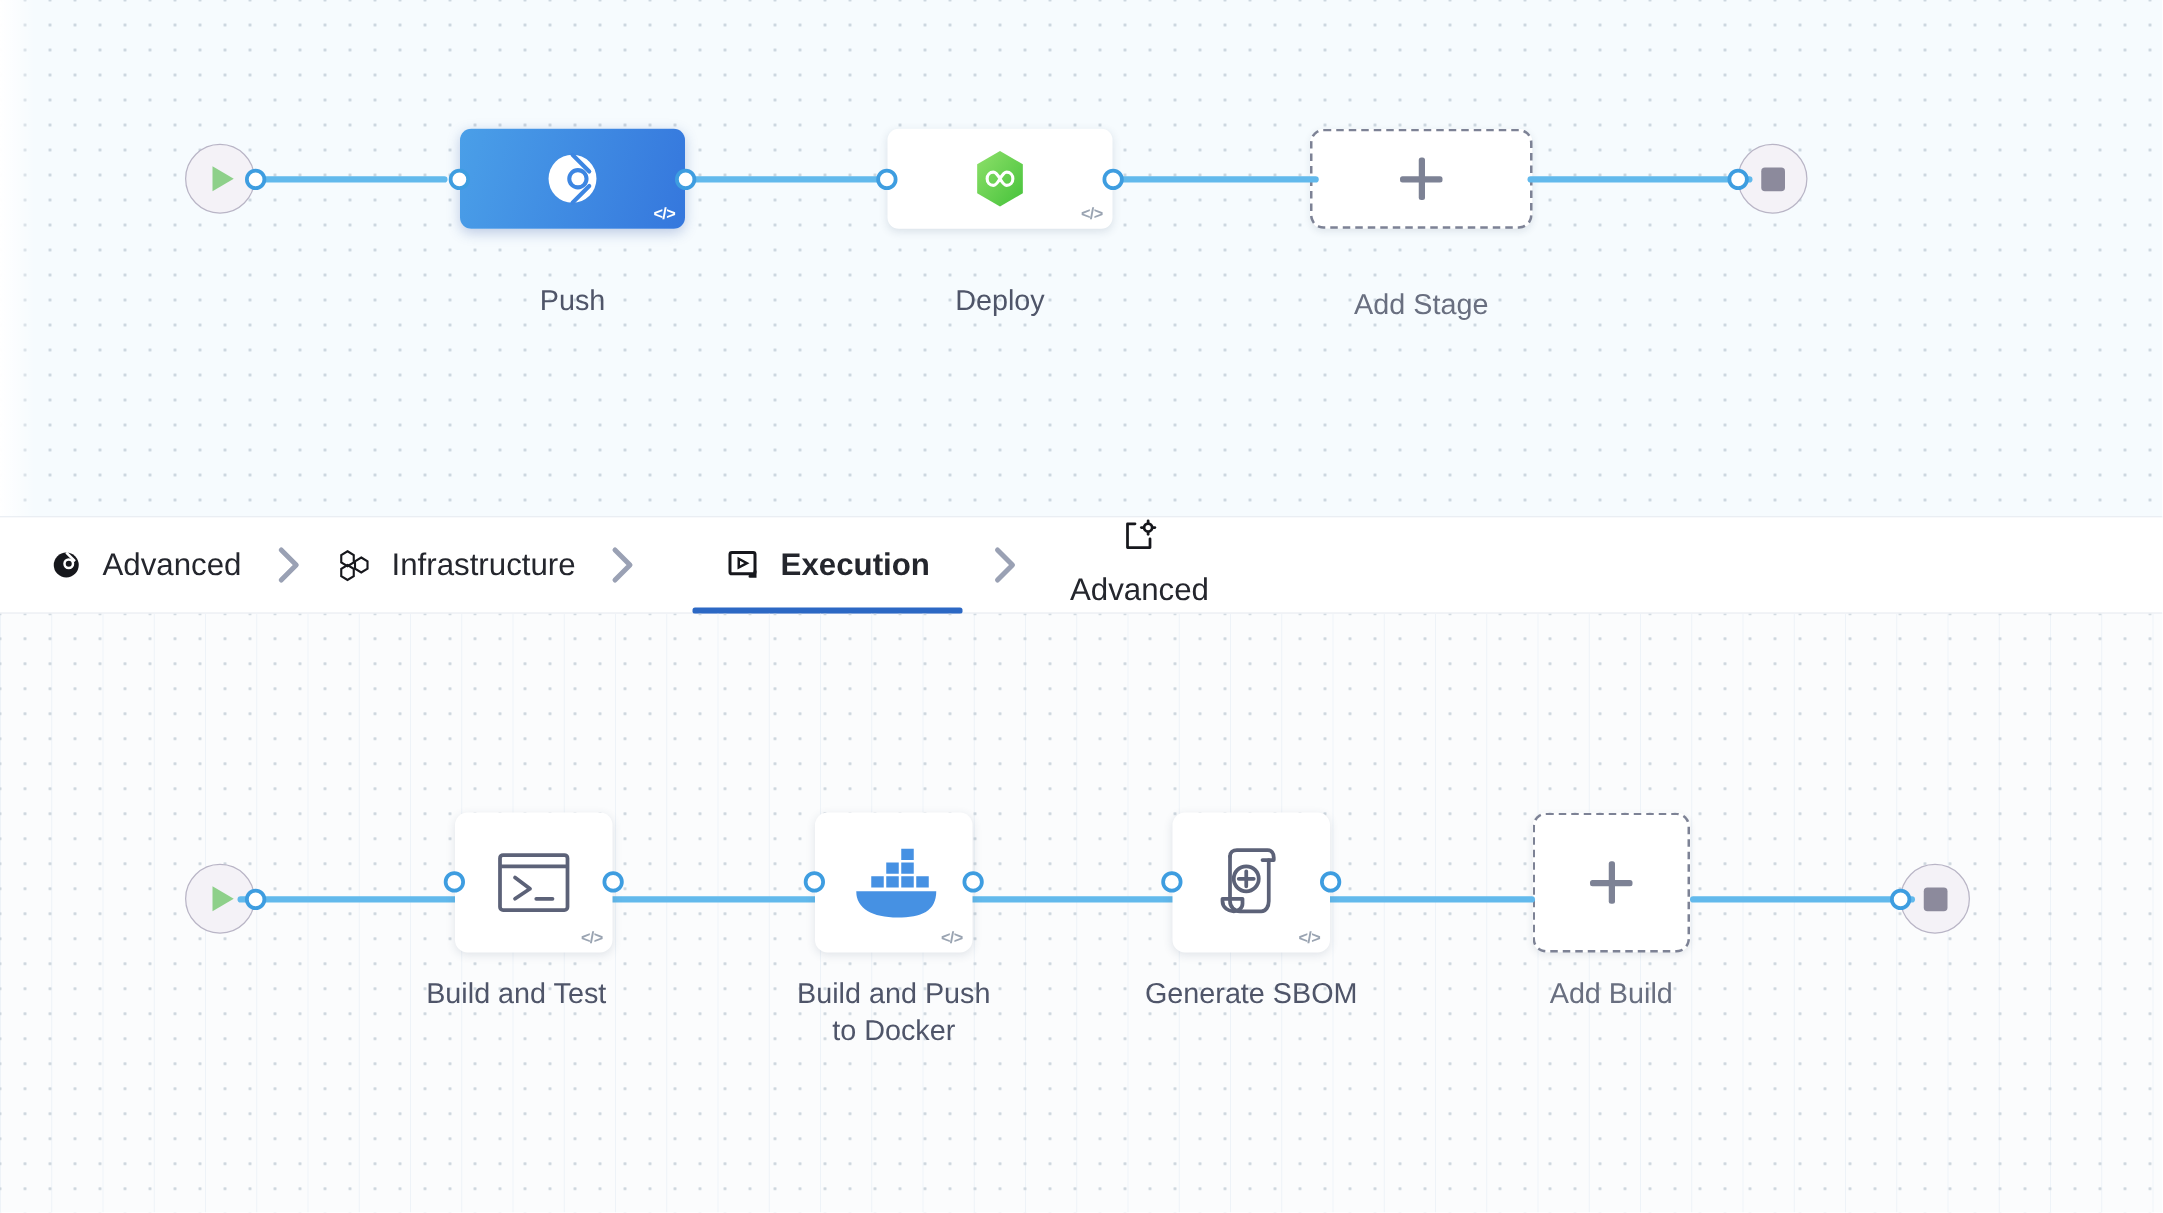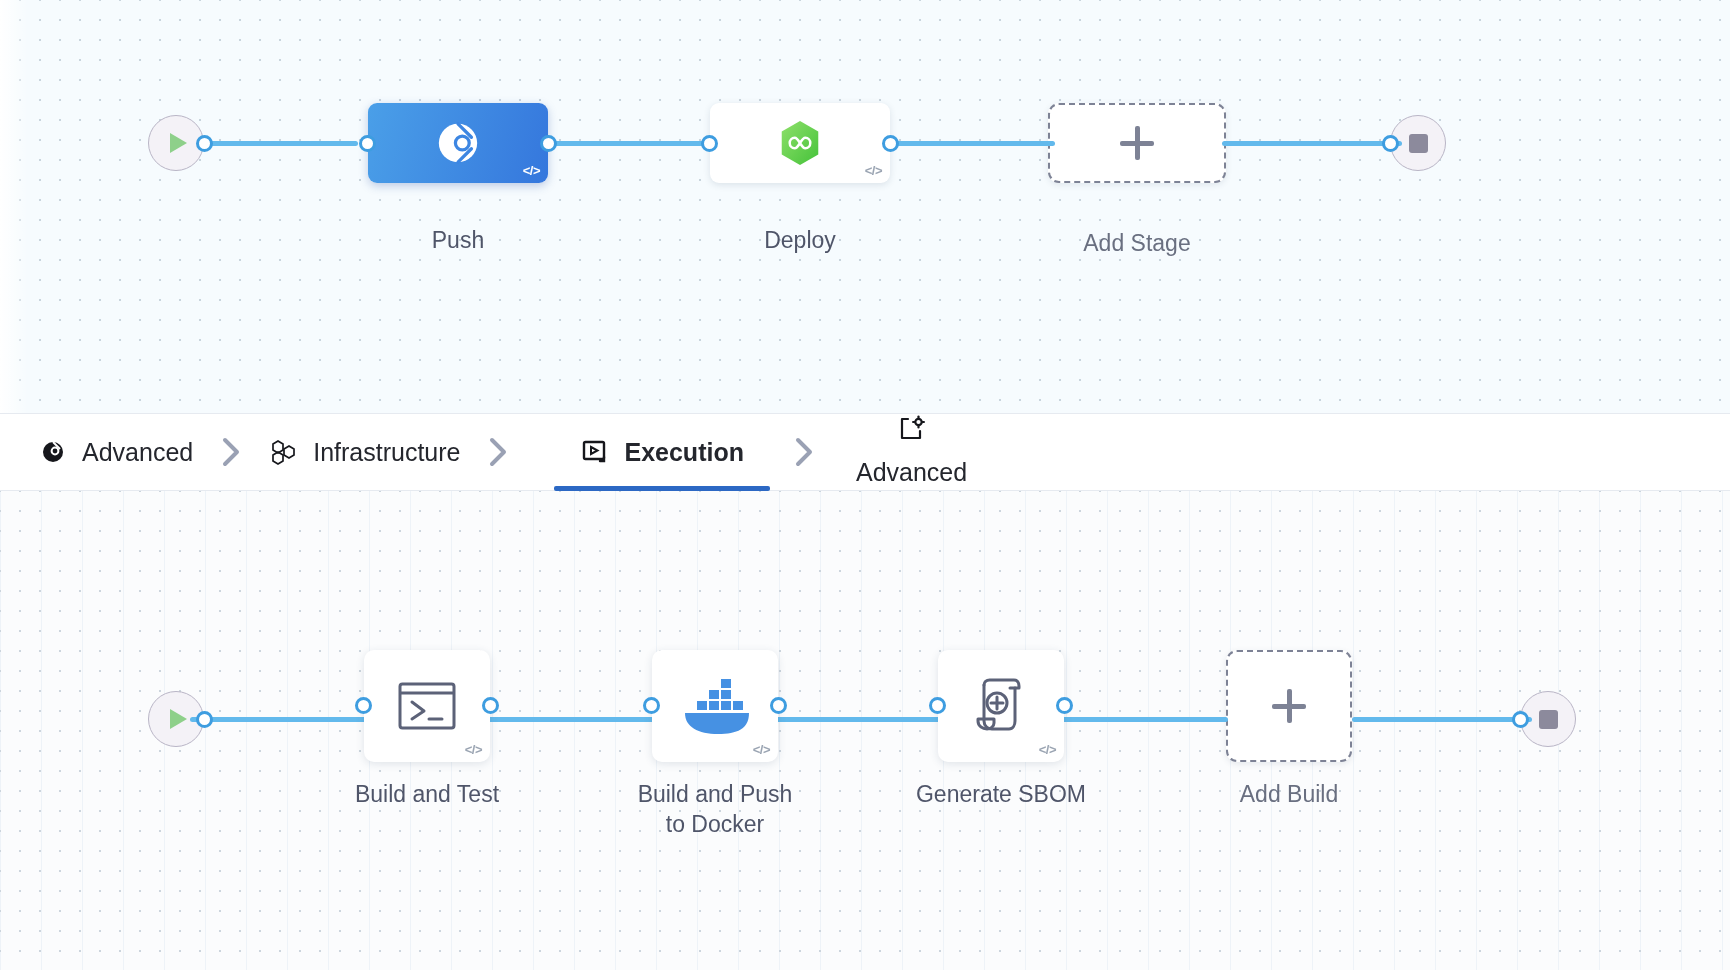--- a/index.html
+++ b/index.html
@@ -296,21 +296,21 @@
         <svg width="62" height="52" viewBox="0 0 62 52">
           <rect x="4" y="4" width="54" height="44" rx="2.5" fill="none" stroke="#5c6278" stroke-width="3"></rect>
           <path d="M4 13 L58 13" stroke="#5c6278" stroke-width="3"></path>
           <path d="M16 22 L28 31 L16 39" fill="none" stroke="#5c6278" stroke-width="3" stroke-linecap="round" stroke-linejoin="round"></path>
           <path d="M33 39 L46 39" stroke="#5c6278" stroke-width="3" stroke-linecap="round"></path>
         </svg>
         <span class="code-badge">&lt;/&gt;</span>
       </div>
       <div class="port" style="left:118px; top:47px;"></div>
     </div>
-    <div class="node-label" style="left:304px; top:288px; width:246px;text-align:center;">Build and Test</div>
+    <div class="node-label" style="left:290px; top:288px; width:246px;text-align:center;">Build and Test</div>
 
     <div class="node" style="left:652px; top:159px;">
       <div class="port" style="left:-9px; top:47px;"></div>
       <div class="step-box">
         <svg width="76" height="58" viewBox="0 0 76 58">
           <g fill="#4691e3">
             <rect x="20" y="24" width="10" height="9"></rect>
             <rect x="32" y="24" width="10" height="9"></rect>
             <rect x="44" y="24" width="10" height="9"></rect>
             <rect x="56" y="24" width="10" height="9"></rect>

